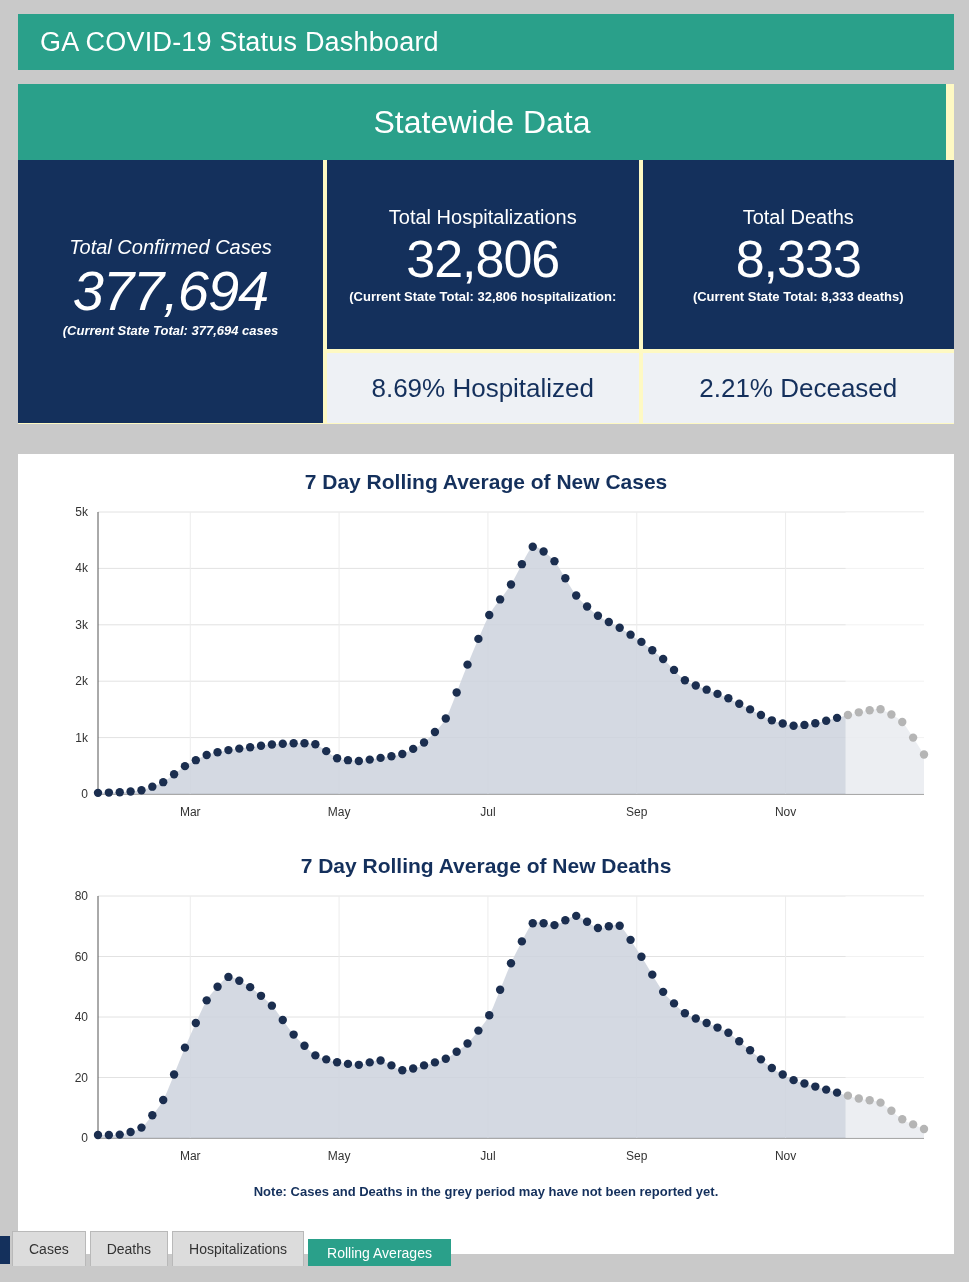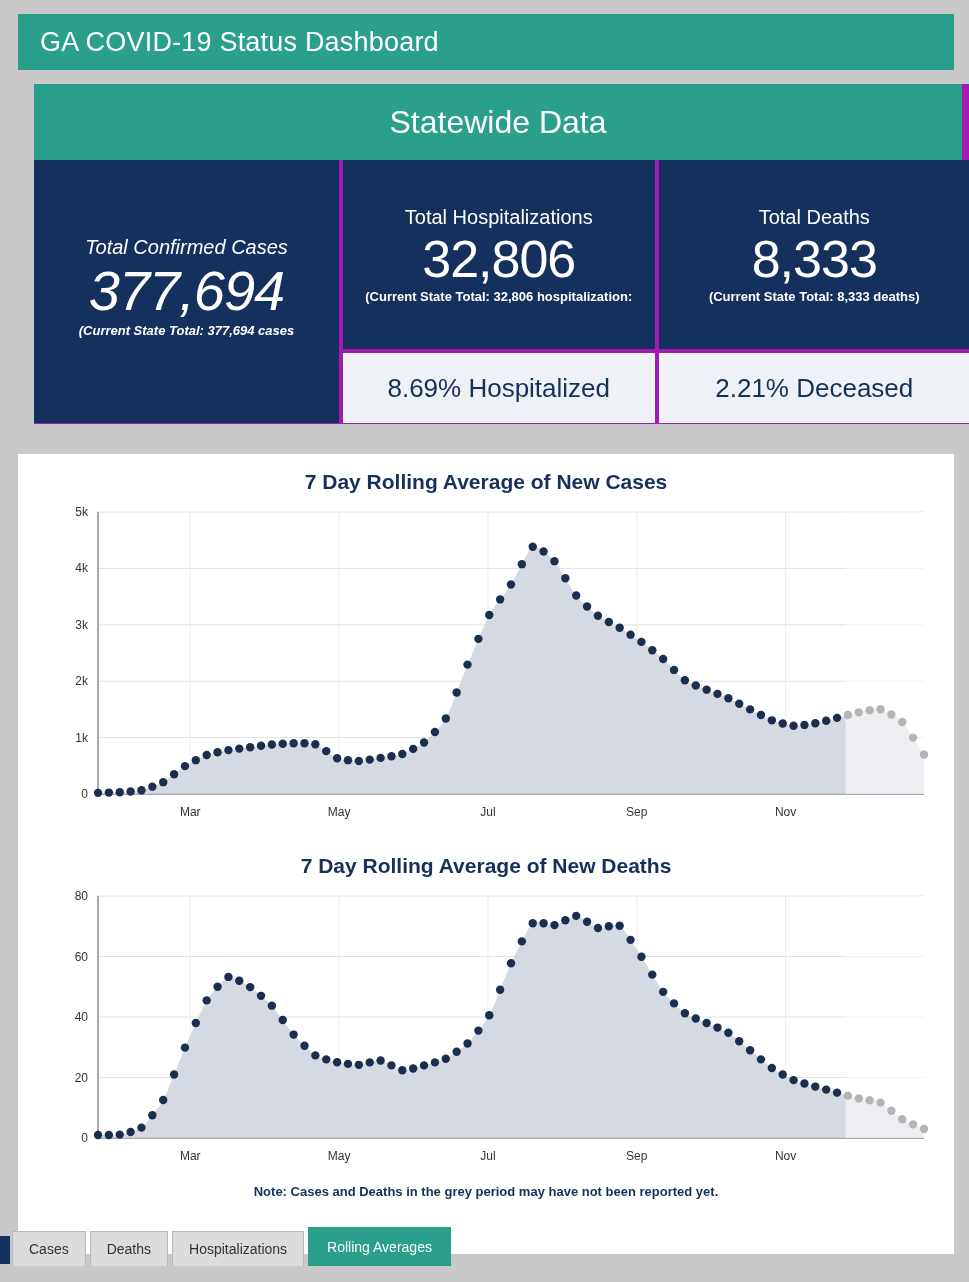--- a/index.html
+++ b/index.html
@@ -47,22 +47,21 @@
     letter-spacing: 0.2px;
   }
 
   
   .statewide {
     position: absolute;
     left: 18px;
     top: 84px;
     width: 936px;
     height: 340px;
-    background: #a21caf;
-    margin-left: 16px;
+    background: #fef9c3;
   }
   .statewide-title {
     height: 76px;
     background: #2aa08a;
     color: #ffffff;
     display: flex;
     align-items: center;
     justify-content: center;
     font-size: 32px;
     width: 928px;
@@ -194,21 +193,21 @@
     font-size: 14px;
     padding: 9px 16px;
     border: 1px solid #b9b9b9;
     border-bottom: none;
     box-sizing: border-box;
   }
   .tab.active {
     background: #2aa08a;
     color: #ffffff;
     border-color: #2aa08a;
-    padding: 11px 18px;
+    padding: 5px 18px;
     font-size: 14px;
   }
   .scroll-thumb {
     position: absolute;
     right: 4px;
     top: 88px;
     width: 8px;
     height: 72px;
     background: #e8e8e8;
     border: 1px solid #d0d0d0;

